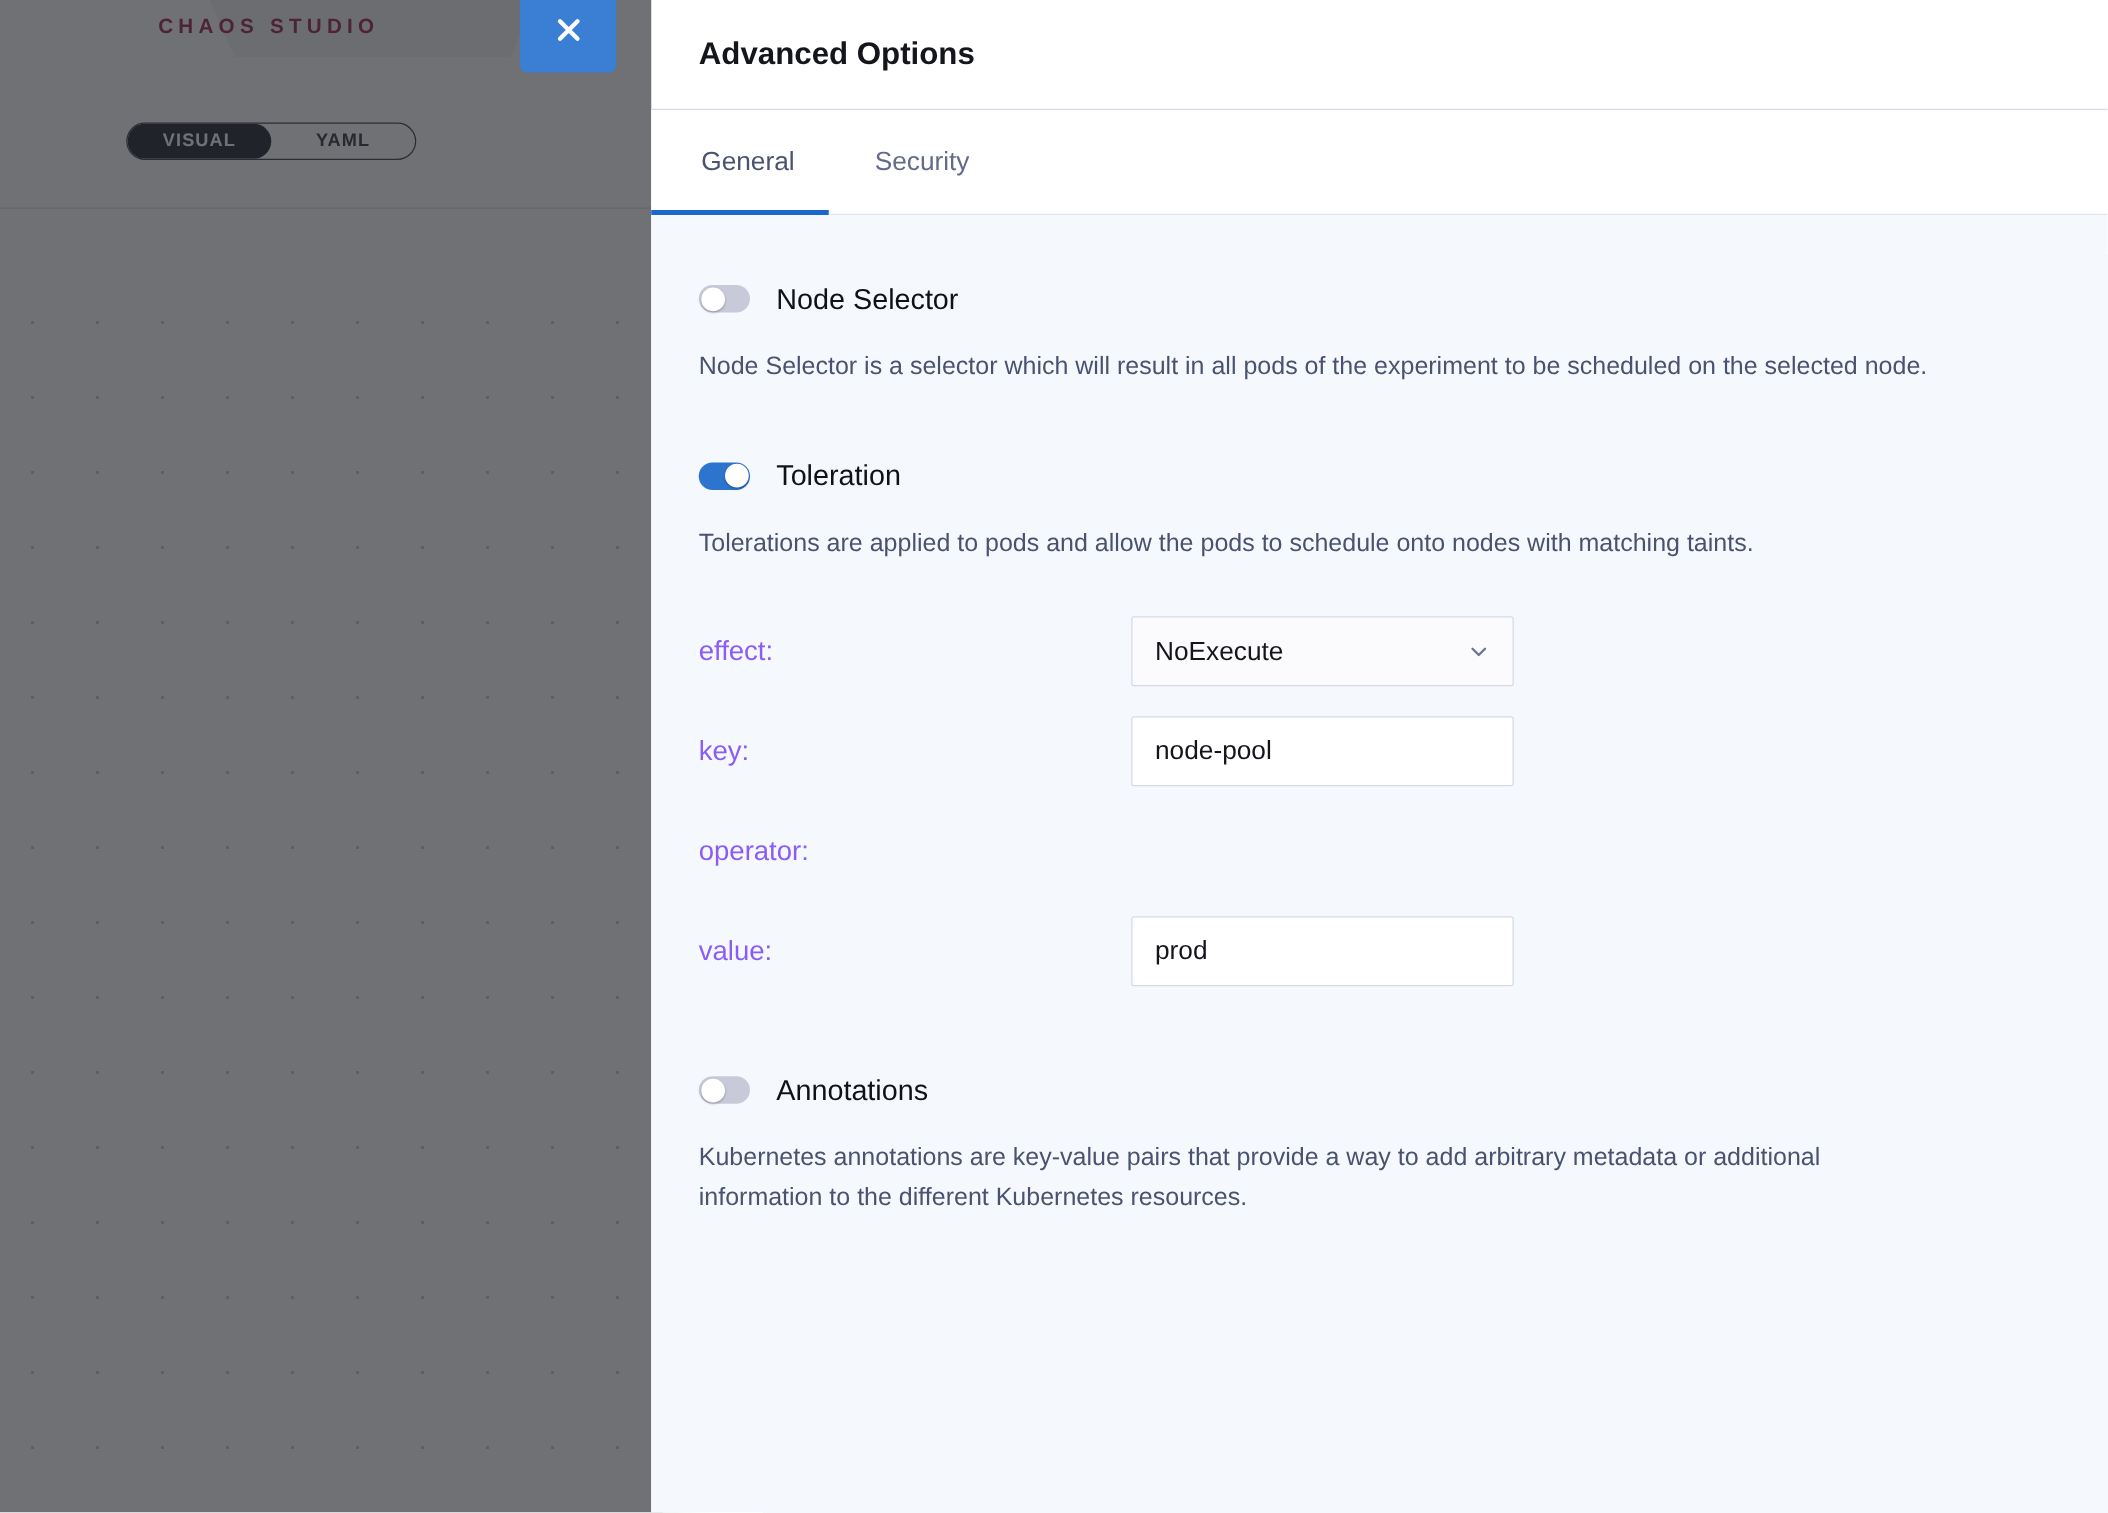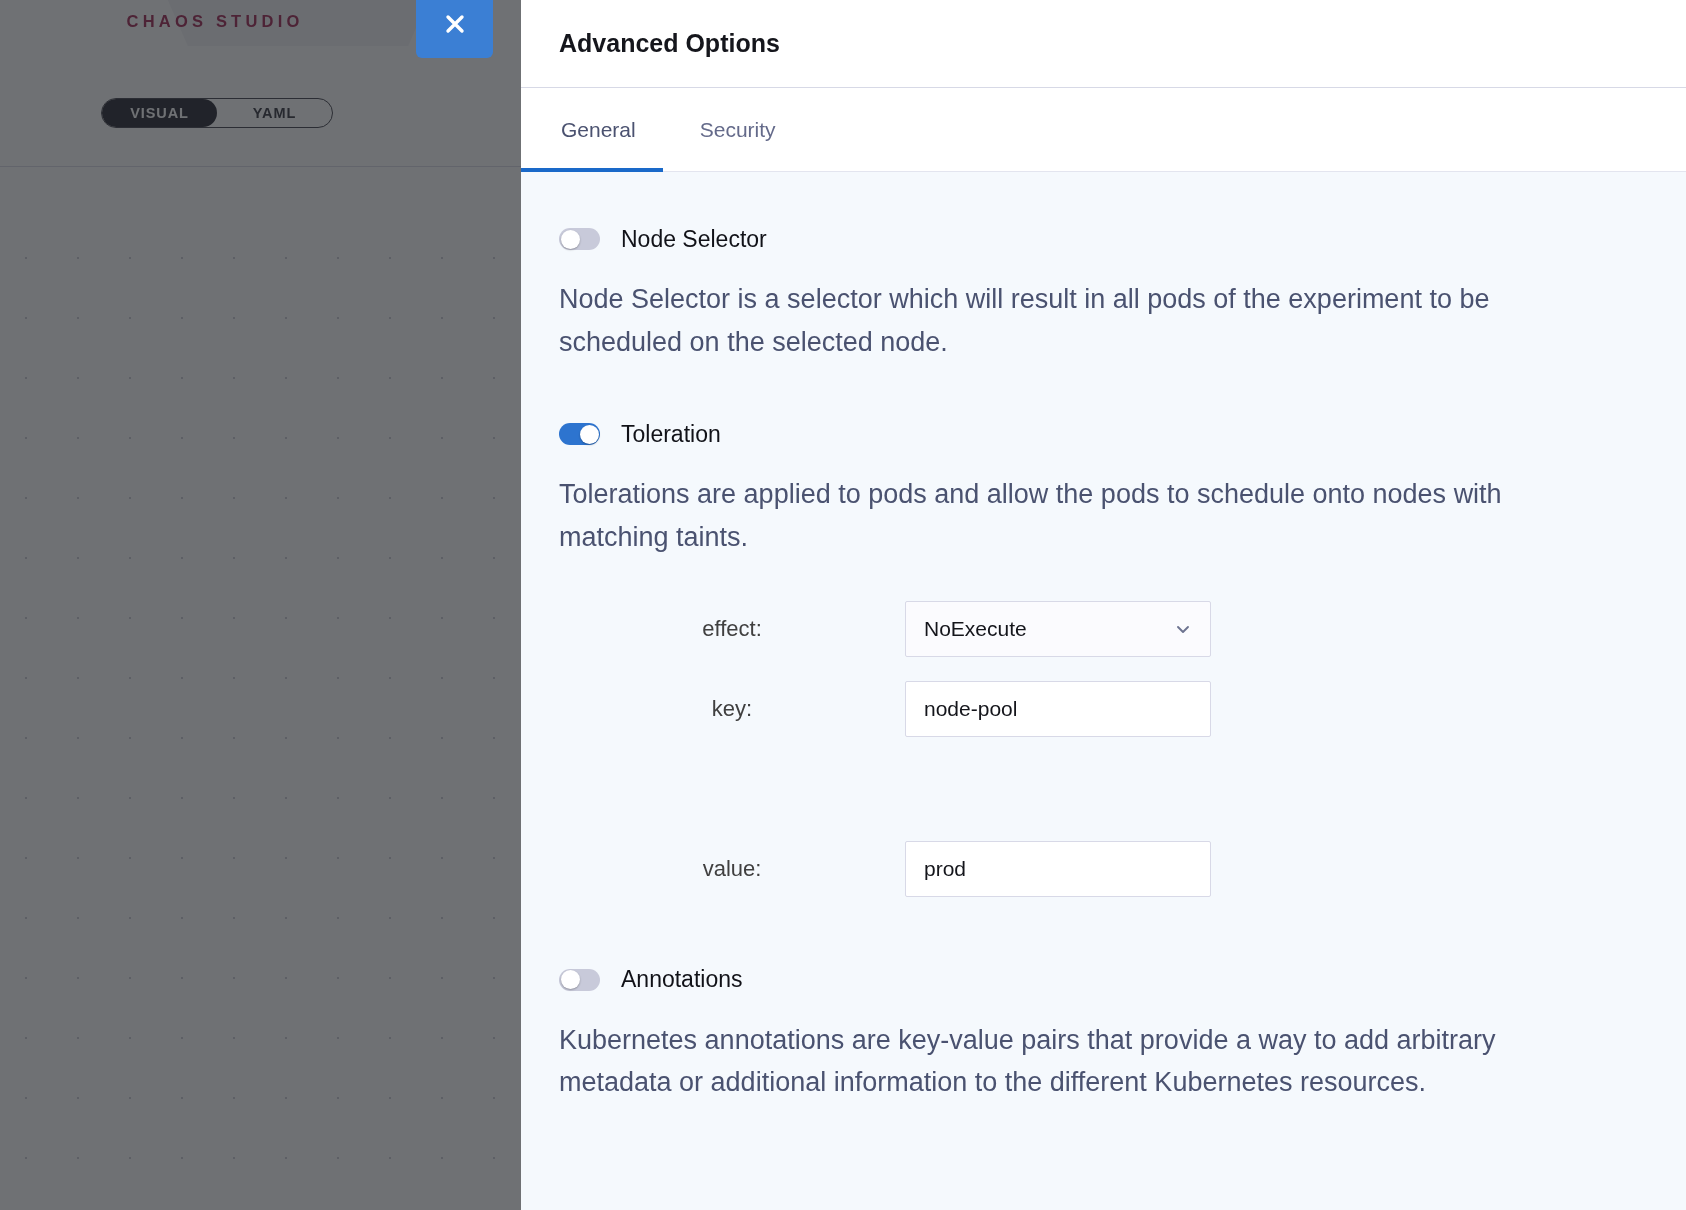--- a/index.html
+++ b/index.html
@@ -231,40 +231,39 @@
   .toggle.on { background: #2d74cf; }
   .toggle.on .knob { left: auto; right: 1.5px; }
 
   .section-label {
     font-size: 23px;
     color: #111218;
   }
 
   .section-desc {
     margin-top: 20px;
-    font-size: 27px;
+    font-size: 20px;
     line-height: 1.58;
     color: #4a5270;
     max-width: 995px;
   }
 
   
   .fields { margin-top: 30px; }
 
   .field-row {
     display: flex;
     align-items: center;
     height: 80px;
   }
   .field-label {
     width: 346px;
     flex: none;
     font-size: 22px;
-    color: #404040;
-    text-align: center;
+    color: #8b5cf6;
   }
 
   .control {
     position: relative;
     width: 306px;
     height: 56px;
     border: 1px solid #d8d9e7;
     border-radius: 2px;
     background: #ffffff;
     display: flex;
@@ -357,20 +356,21 @@
               </svg>
             </div>
           </div>
 
           <div class="field-row">
             <div class="field-label">key:</div>
             <input class="control" type="text" value="node-pool" style="">
           </div>
 
           <div class="field-row">
+            <div class="field-label">operator:</div>
           </div>
 
           <div class="field-row">
             <div class="field-label">value:</div>
             <input class="control" type="text" value="prod" style="">
           </div>
 
         </div>
       </div>
 

